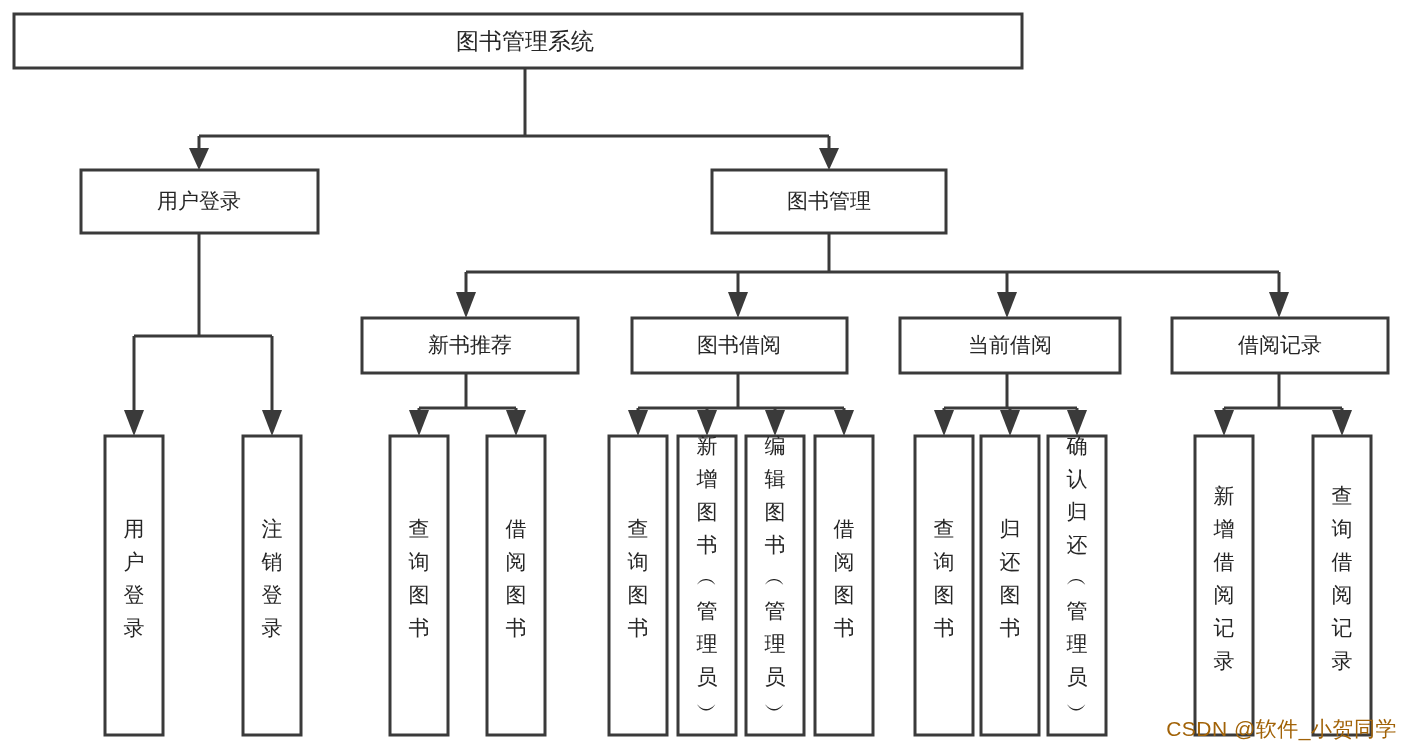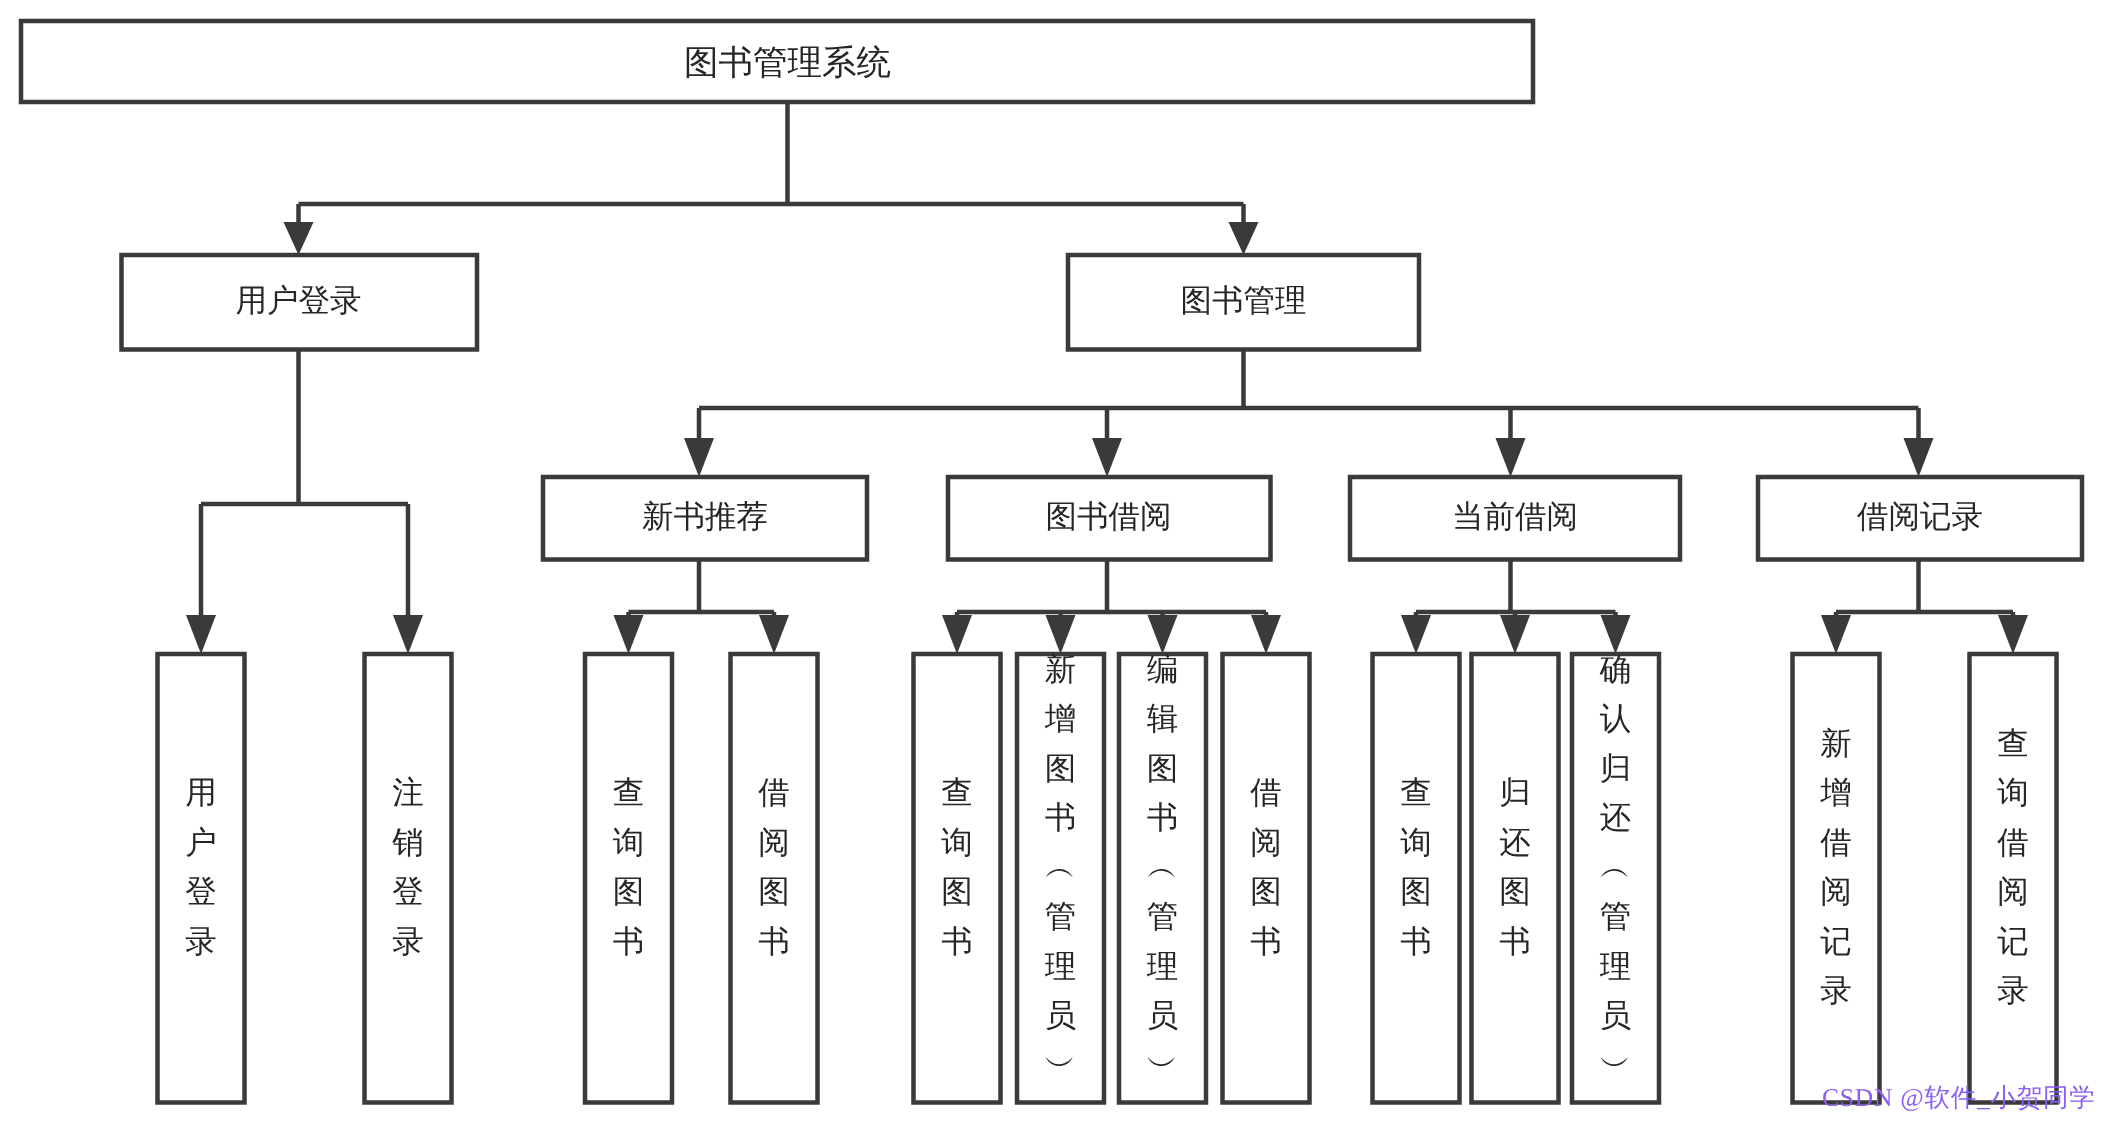--- a/index.html
+++ b/index.html
@@ -24,23 +24,23 @@
   .lbl-l3{font-size:21px;}
   .leaf-label{
     font-family:"Liberation Sans","DejaVu Sans",sans-serif;
     fill:#262626;
     font-size:21px;
     text-anchor:middle;
   }
   .watermark{
     position:absolute;
     right:8px;bottom:4px;
-    font-family:Liberation Serif, serif;
-    font-size:17px;
-    color:#8b5cf6;
+    font-family:Liberation Sans, sans-serif;
+    font-size:21px;
+    color:#a16207;
     letter-spacing:0.5px;
     white-space:nowrap;
     user-select:none;
   }
 </style>
 </head>
 <body>
 
 <div id="diagram-root">
 

